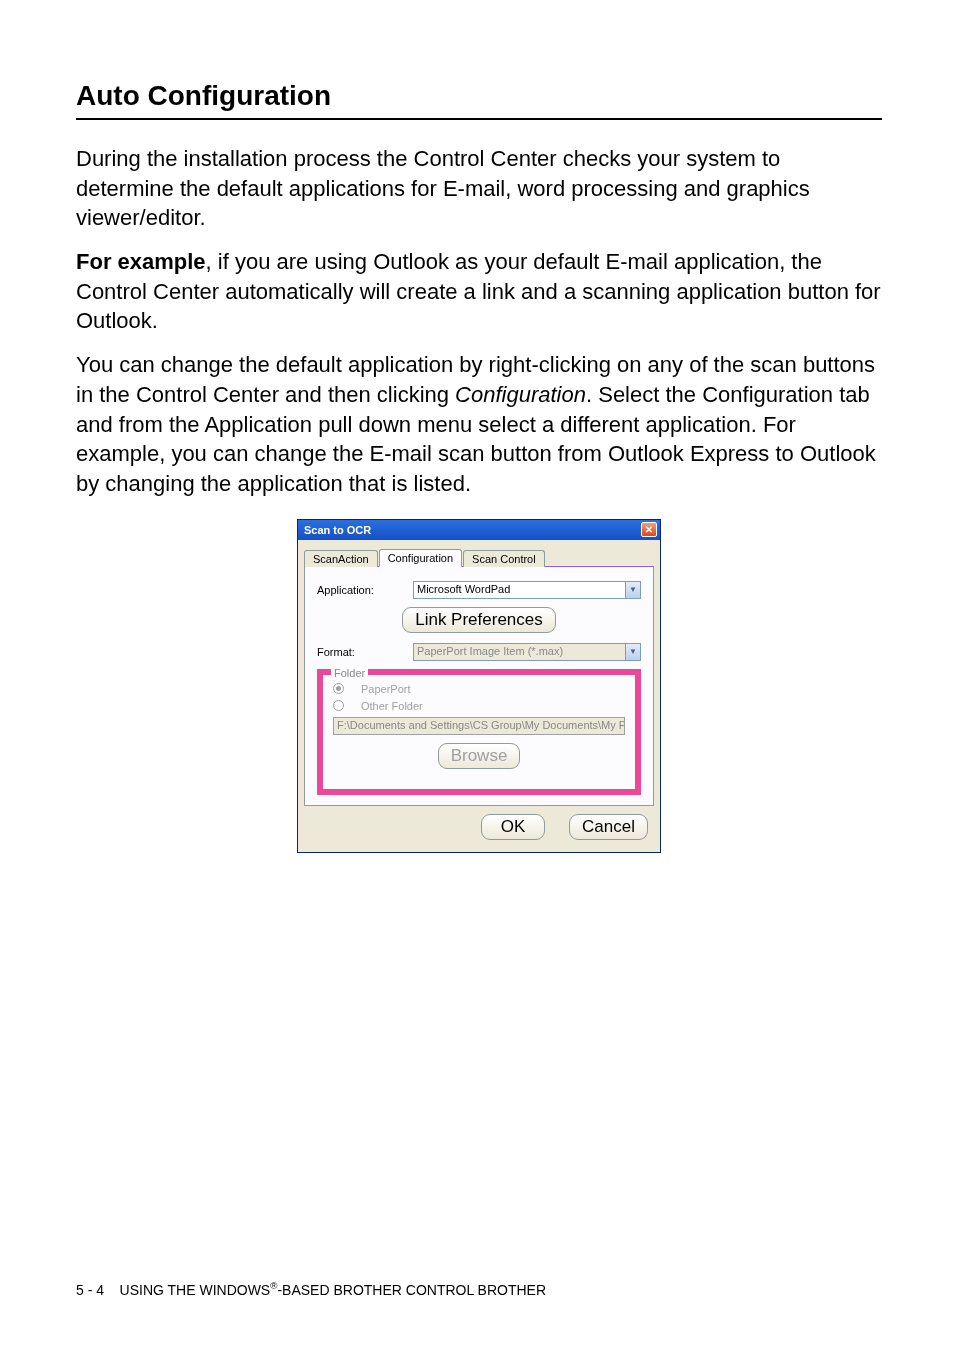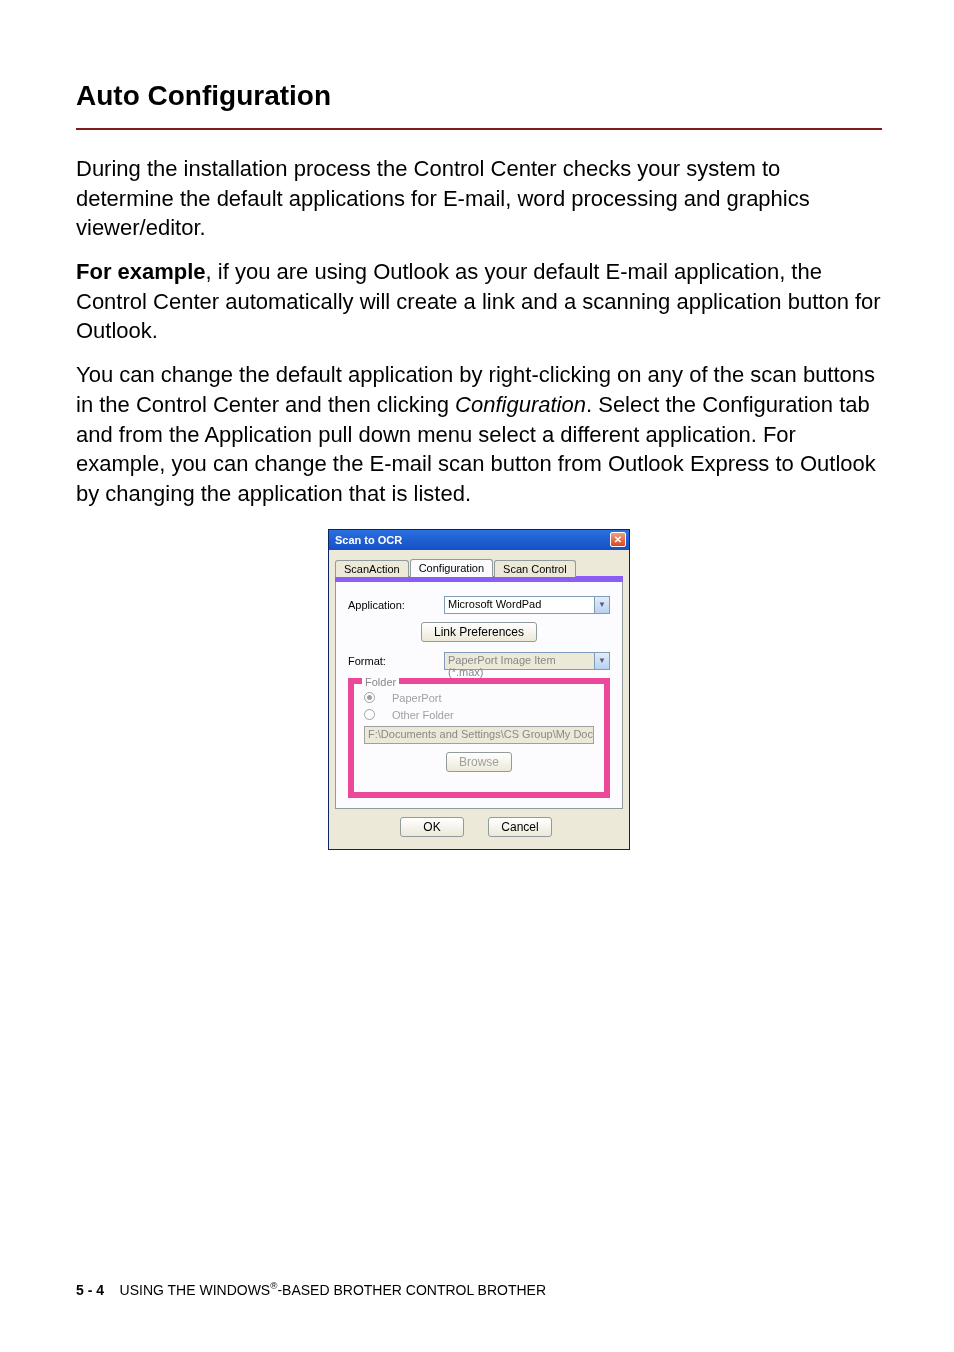--- a/index.html
+++ b/index.html
@@ -10,40 +10,40 @@
     font-family: Arial, Helvetica, sans-serif;
     color: #000;
     position: relative;
   }
   .page {
     padding: 80px 72px 0 76px;
   }
   h1 {
     font-size: 28px;
     font-weight: bold;
-    padding-bottom: 16px;
-    border-bottom: 2px solid #7f1d1d;
+    padding-bottom: 6px;
+    border-bottom: 2px solid #000000;
     margin-bottom: 24px;
   }
   p.body {
     font-size: 22px;
     line-height: 1.35;
     margin-bottom: 14px;
   }
   .bold { font-weight: bold; }
   .italic { font-style: italic; }
 
   
   .dialog-wrap {
     display: flex;
     justify-content: center;
     margin-top: 20px;
   }
   .dialog {
-    width: 302px;
+    width: 364px;
     border: 1px solid #0a246a;
     font-family: Tahoma, Arial, sans-serif;
     background: #ece9d8;
   }
   .titlebar {
     height: 20px;
     background: linear-gradient(to bottom, #2a6fe0 0%, #1550c4 100%);
     color: #fff;
     font-size: 11px;
     font-weight: bold;
@@ -63,21 +63,21 @@
   }
   .dlgbody {
     padding: 8px 6px 6px 6px;
     font-size: 11px;
     color: #000;
   }
   .tabs {
     display: flex;
     align-items: flex-end;
     font-size: 11px;
-    border-bottom: 6px solid #8b5cf6;
+    border-bottom: 1px solid #8b5cf6;
     margin-bottom: 0;
   }
   .tab {
     padding: 2px 8px;
     border: 1px solid #919b9c;
     border-bottom: none;
     background: #ece9d8;
     margin-right: 1px;
     border-top-left-radius: 3px;
     border-top-right-radius: 3px;
@@ -109,25 +109,25 @@
   }
   .combo.disabled { background: #ece9d8; color: #888; }
   .combo .arrow {
     position: absolute; right: 0; top: 0; bottom: 0;
     width: 15px; background: linear-gradient(#e4ecf7,#b8d1f0);
     border-left: 1px solid #7f9db9;
     display: flex; align-items: center; justify-content: center;
     font-size: 8px; color: #4d6185;
   }
   .wbtn {
-    font-size: 12px;
+    font-size: 17px;
     padding: 2px 12px;
     border: 1px solid #919b9c;
     background: linear-gradient(#fff,#ece9d8);
-    border-radius: 3px;
+    border-radius: 9px;
   }
   .wbtn.disabled { color: #a0a0a0; }
   .center { display: flex; justify-content: center; margin-bottom: 10px; }
   .fieldset {
     border: 6px solid #ec4899;
     padding: 8px 10px 10px 10px;
     margin-top: 4px;
     position: relative;
   }
   .legend {
@@ -151,33 +151,33 @@
     border: 1px solid #a0a0a0;
     background: #ece9d8;
     color: #888;
     font-size: 11px;
     padding: 1px 3px;
     margin-bottom: 8px;
     white-space: nowrap; overflow: hidden;
   }
   .btnrow {
     display: flex;
-    justify-content: center;
+    justify-content: flex-end;
     gap: 24px;
     padding: 8px 6px 6px 0;
   }
   .btnrow .wbtn { min-width: 64px; text-align: center; }
 
   .footer {
     position: absolute;
     bottom: 54px;
     left: 76px;
     font-size: 14px;
   }
-  .footer .pn { font-weight: bold; text-align: right; }
+  .footer .pn { font-weight: normal; text-align: right; }
   sup { font-size: 0.7em; }
 </style>
 </head>
 <body>
 
 <div class="page">
 
   <h1>Auto Configuration</h1>
 
   <p class="body">During the installation process the Control Center checks your system to determine the default applications for E-mail, word processing and graphics viewer/editor.</p>

